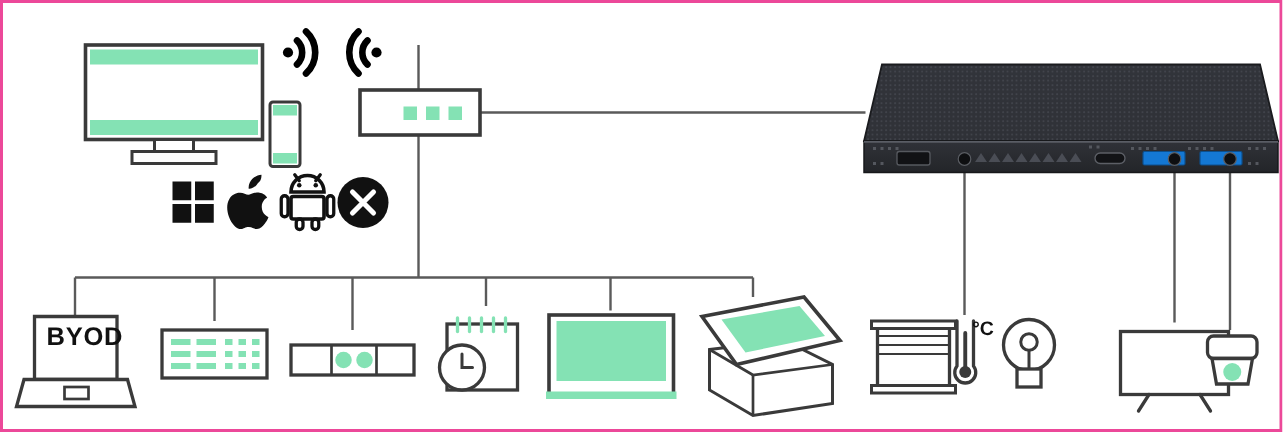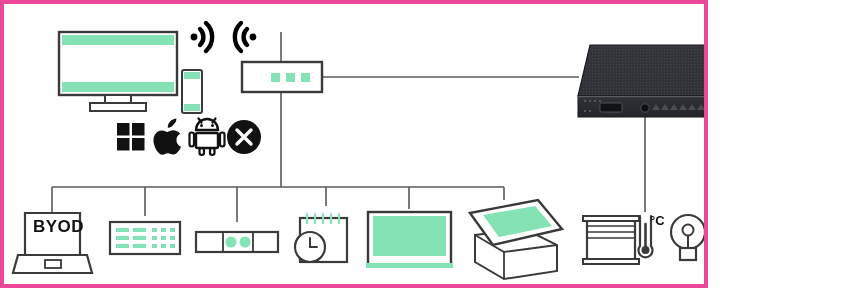--- a/index.html
+++ b/index.html
@@ -1,21 +1,21 @@
 <!DOCTYPE html>
 <html><head>
 <meta charset="utf-8">
 <style>
   html,body{margin:0;padding:0;background:#ffffff;}
   body{font-family:"Liberation Sans",sans-serif;}
   #canvas{
     position:relative;
-    width:708px;height:288px;
+    width:855px;height:288px;
     background:#ffffff;
-    border:4px solid #ec4899;
+    border:2px solid #ec4899;
     box-sizing:border-box;
     overflow:hidden;
   }
   #svgroot{position:absolute;left:0;top:0;width:855px;height:288px;}
   .lbl{
     position:absolute;
     font-family:"Liberation Sans",sans-serif;
     font-weight:bold;
     color:#111111;
     white-space:nowrap;

